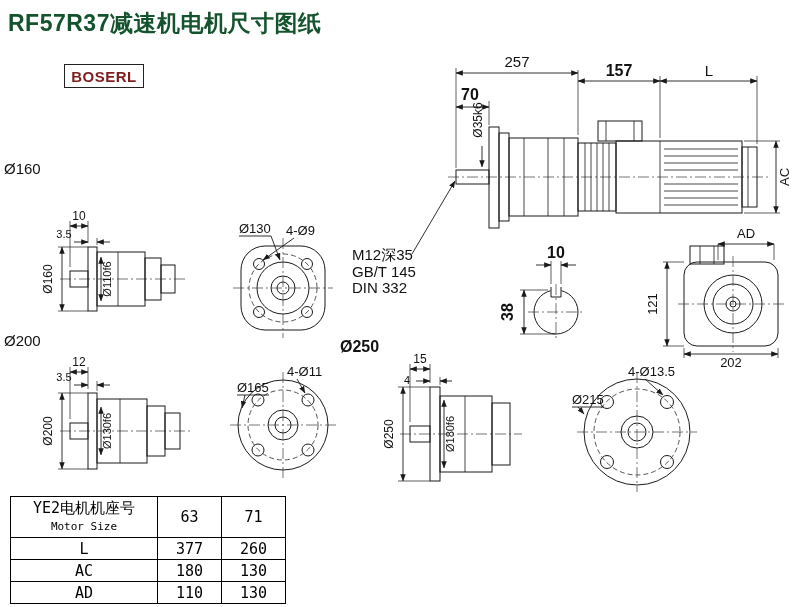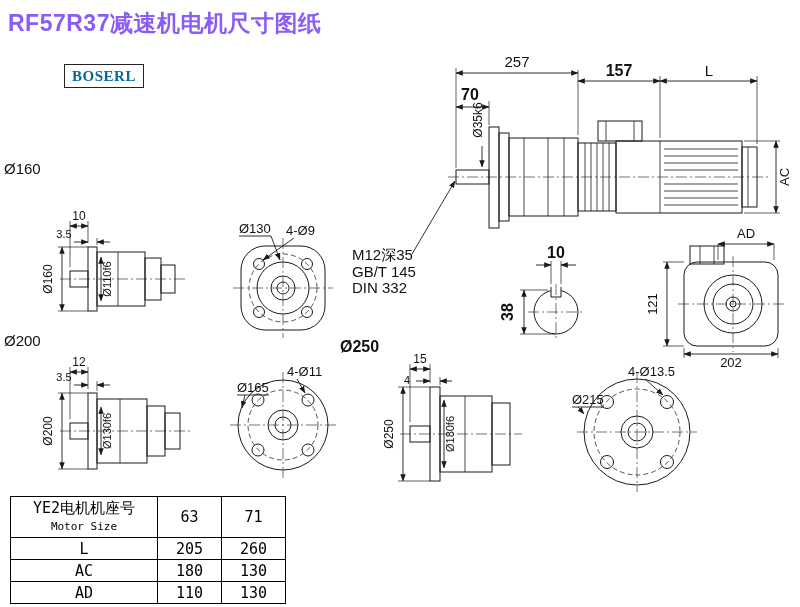--- a/index.html
+++ b/index.html
@@ -2,29 +2,29 @@
 <html><head>
 <meta charset="utf-8">
 <style>
   html,body { margin:0; padding:0; }
   body {
     width:800px; height:607px; position:relative; background:#fff;
     font-family:"Liberation Sans", sans-serif; overflow:hidden; color:#000;
   }
   .title {
     position:absolute; left:8px; top:8px; font-size:23px; font-weight:700;
-    color:#8b5cf6; letter-spacing:0.5px;
+    color:#14532d; letter-spacing:0.5px;
   }
   .logo {
     position:absolute; left:64px; top:64px; min-width:66px; height:22px;
     border:1px solid #222; display:flex; align-items:center; justify-content:center;
     padding:0 6px;
   }
   .logo span {
-    color:#0369a1; font-family:Liberation Serif, serif; font-weight:700;
+    color:#7f1d1d; font-family:Liberation Sans, sans-serif; font-weight:700;
     font-size:15px; letter-spacing:0.5px;
   }
   svg { position:absolute; left:0; top:0; }
   .ln   { stroke:#1a1a1a; stroke-width:1; fill:none; }
   .thin { stroke:#1a1a1a; stroke-width:0.8; fill:none; }
   .cl   { stroke:#3a3a3a; stroke-width:0.7; fill:none; stroke-dasharray:11 3 2 3; }
   .dash { stroke:#2a2a2a; stroke-width:0.8; fill:none; stroke-dasharray:5 3; }
   .dim  { stroke:#1a1a1a; stroke-width:0.9; fill:none; }
   .ext  { stroke:#1a1a1a; stroke-width:0.7; fill:none; }
   text  { font-family:"Liberation Sans", sans-serif; fill:#111; }
@@ -317,21 +317,21 @@
       <tr class="hdr">
     <td class="c0">
       <div class="hdr-cn">YE2电机机座号</div>
       <div class="hdr-en">Motor Size</div>
     </td>
     <td class="cv">63</td>
     <td class="cv">71</td>
   </tr>
   <tr class="datarow">
     <td class="c0">L</td>
-    <td class="cv">205</td>
+    <td class="cv">377</td>
     <td class="cv">260</td>
   </tr>
   <tr class="datarow">
     <td class="c0">AC</td>
     <td class="cv">180</td>
     <td class="cv">130</td>
   </tr>
   <tr class="datarow">
     <td class="c0">AD</td>
     <td class="cv">110</td>

